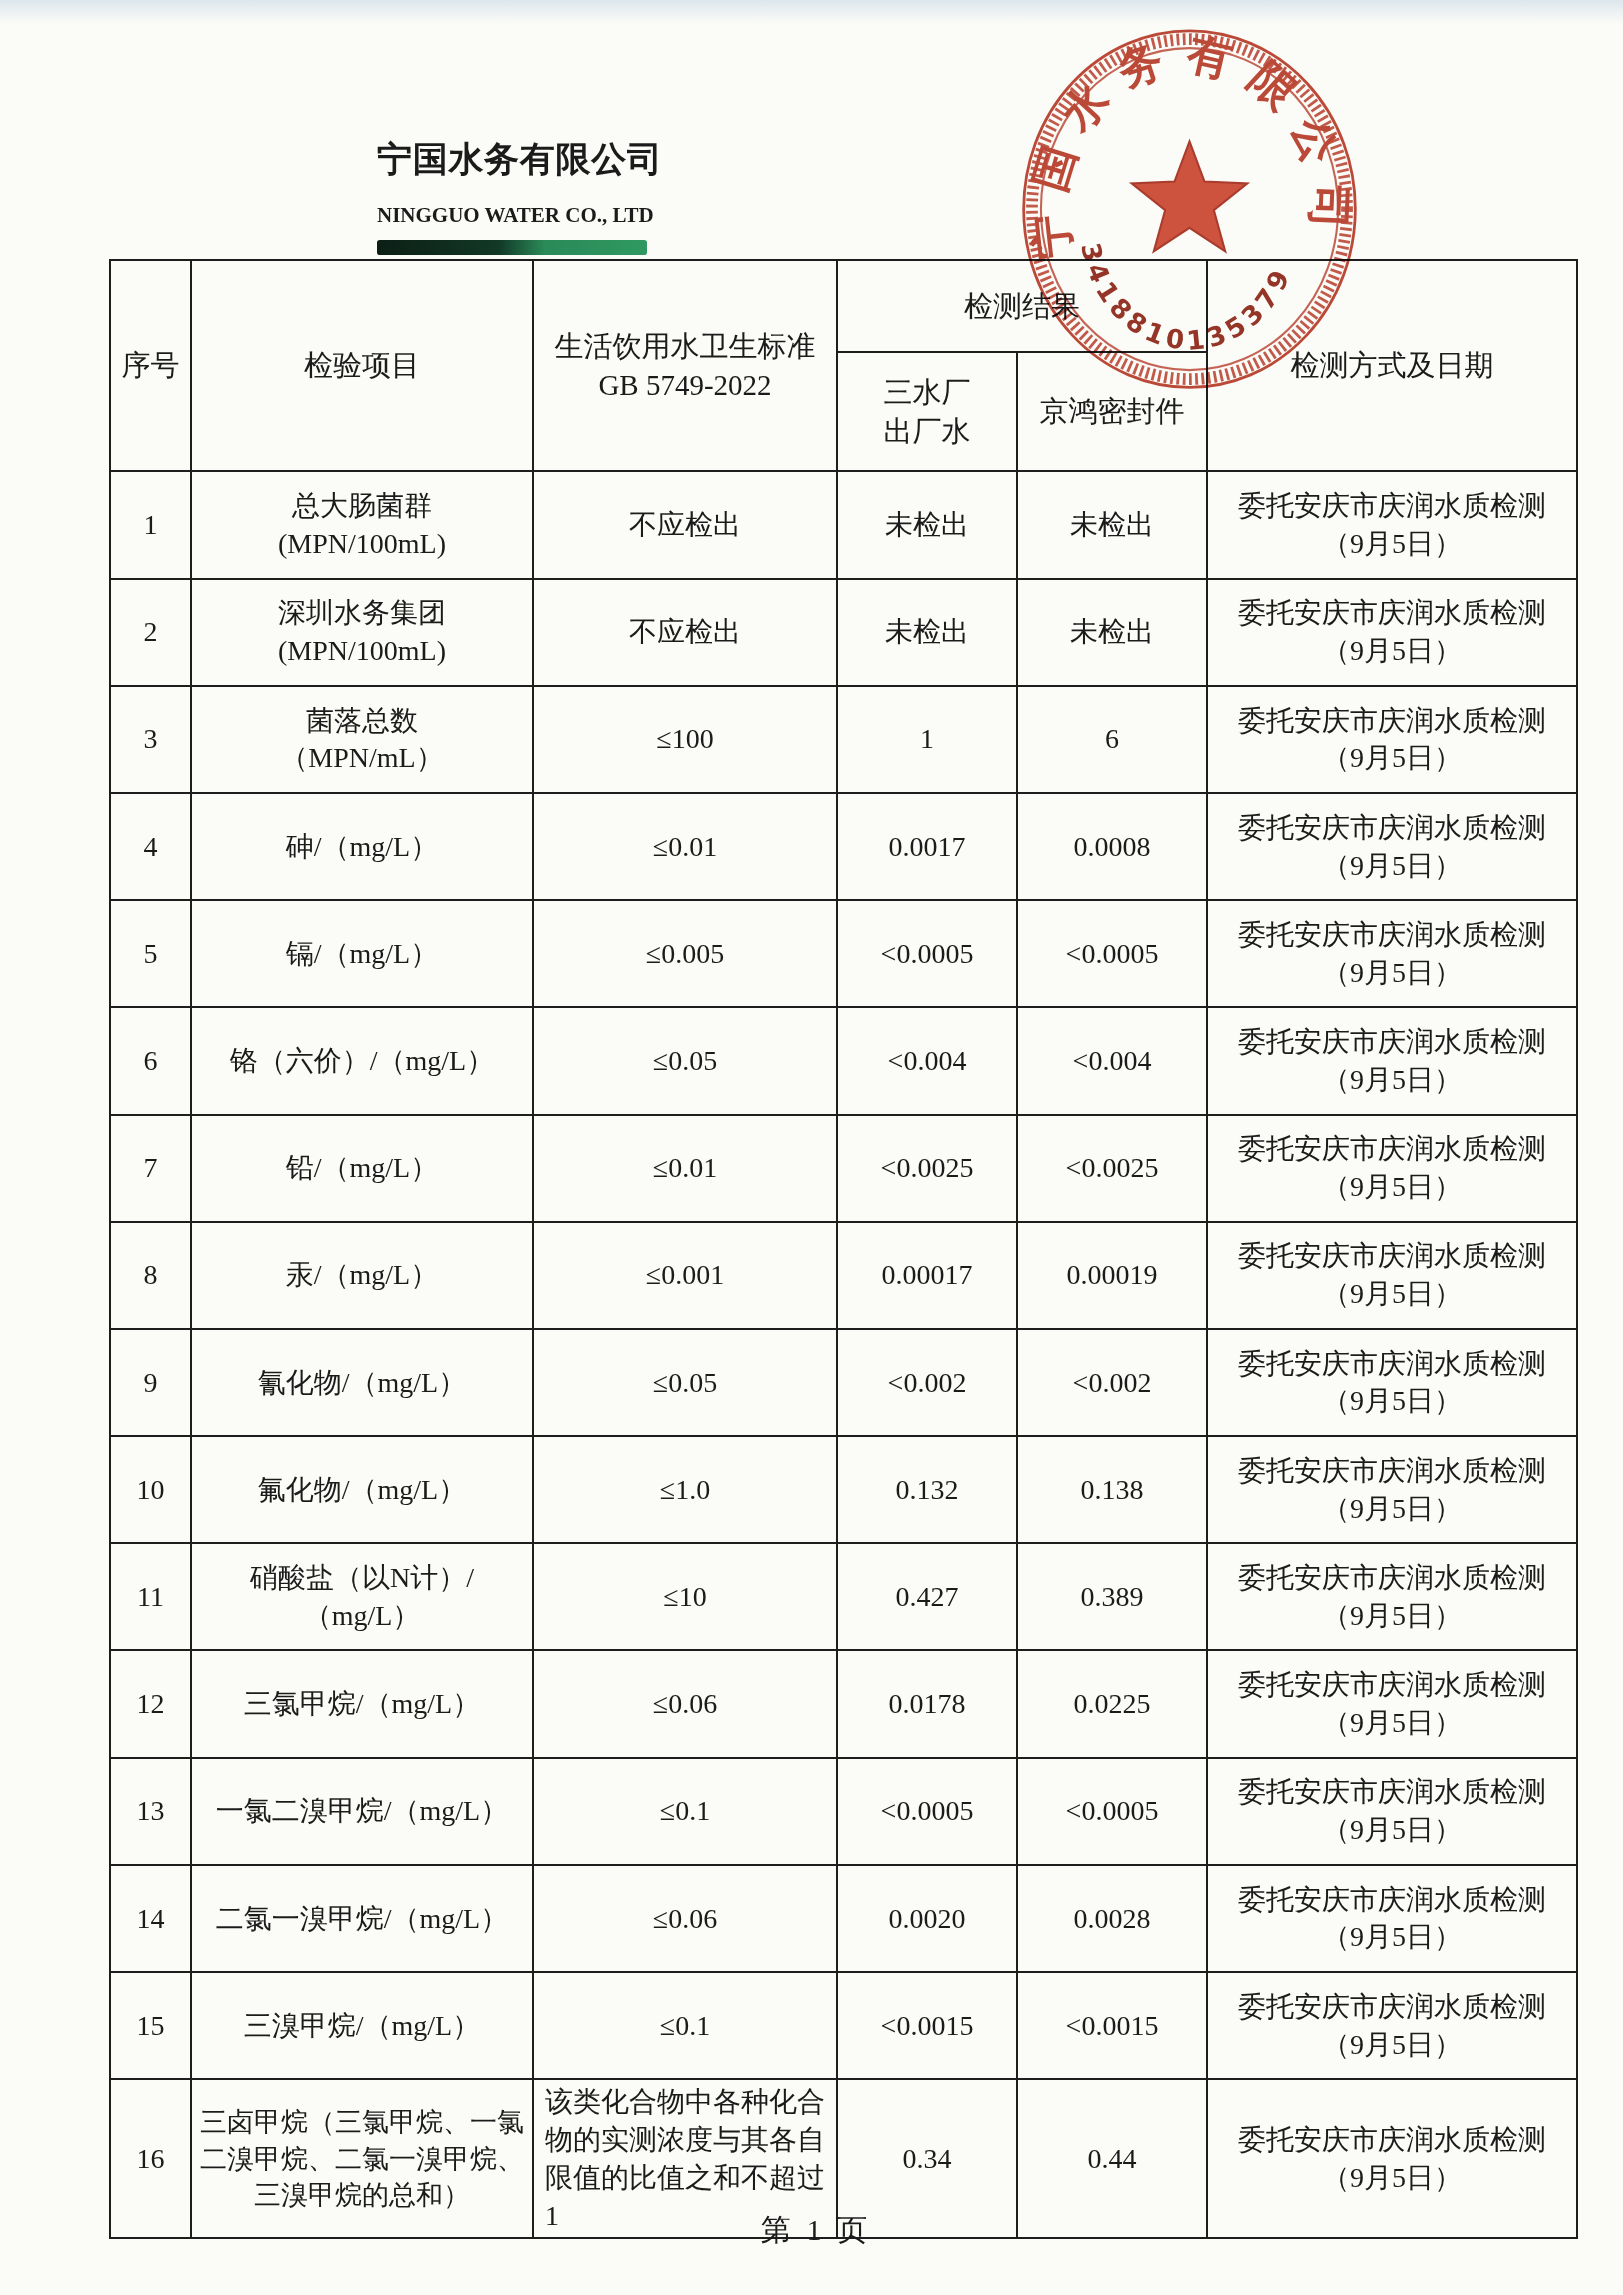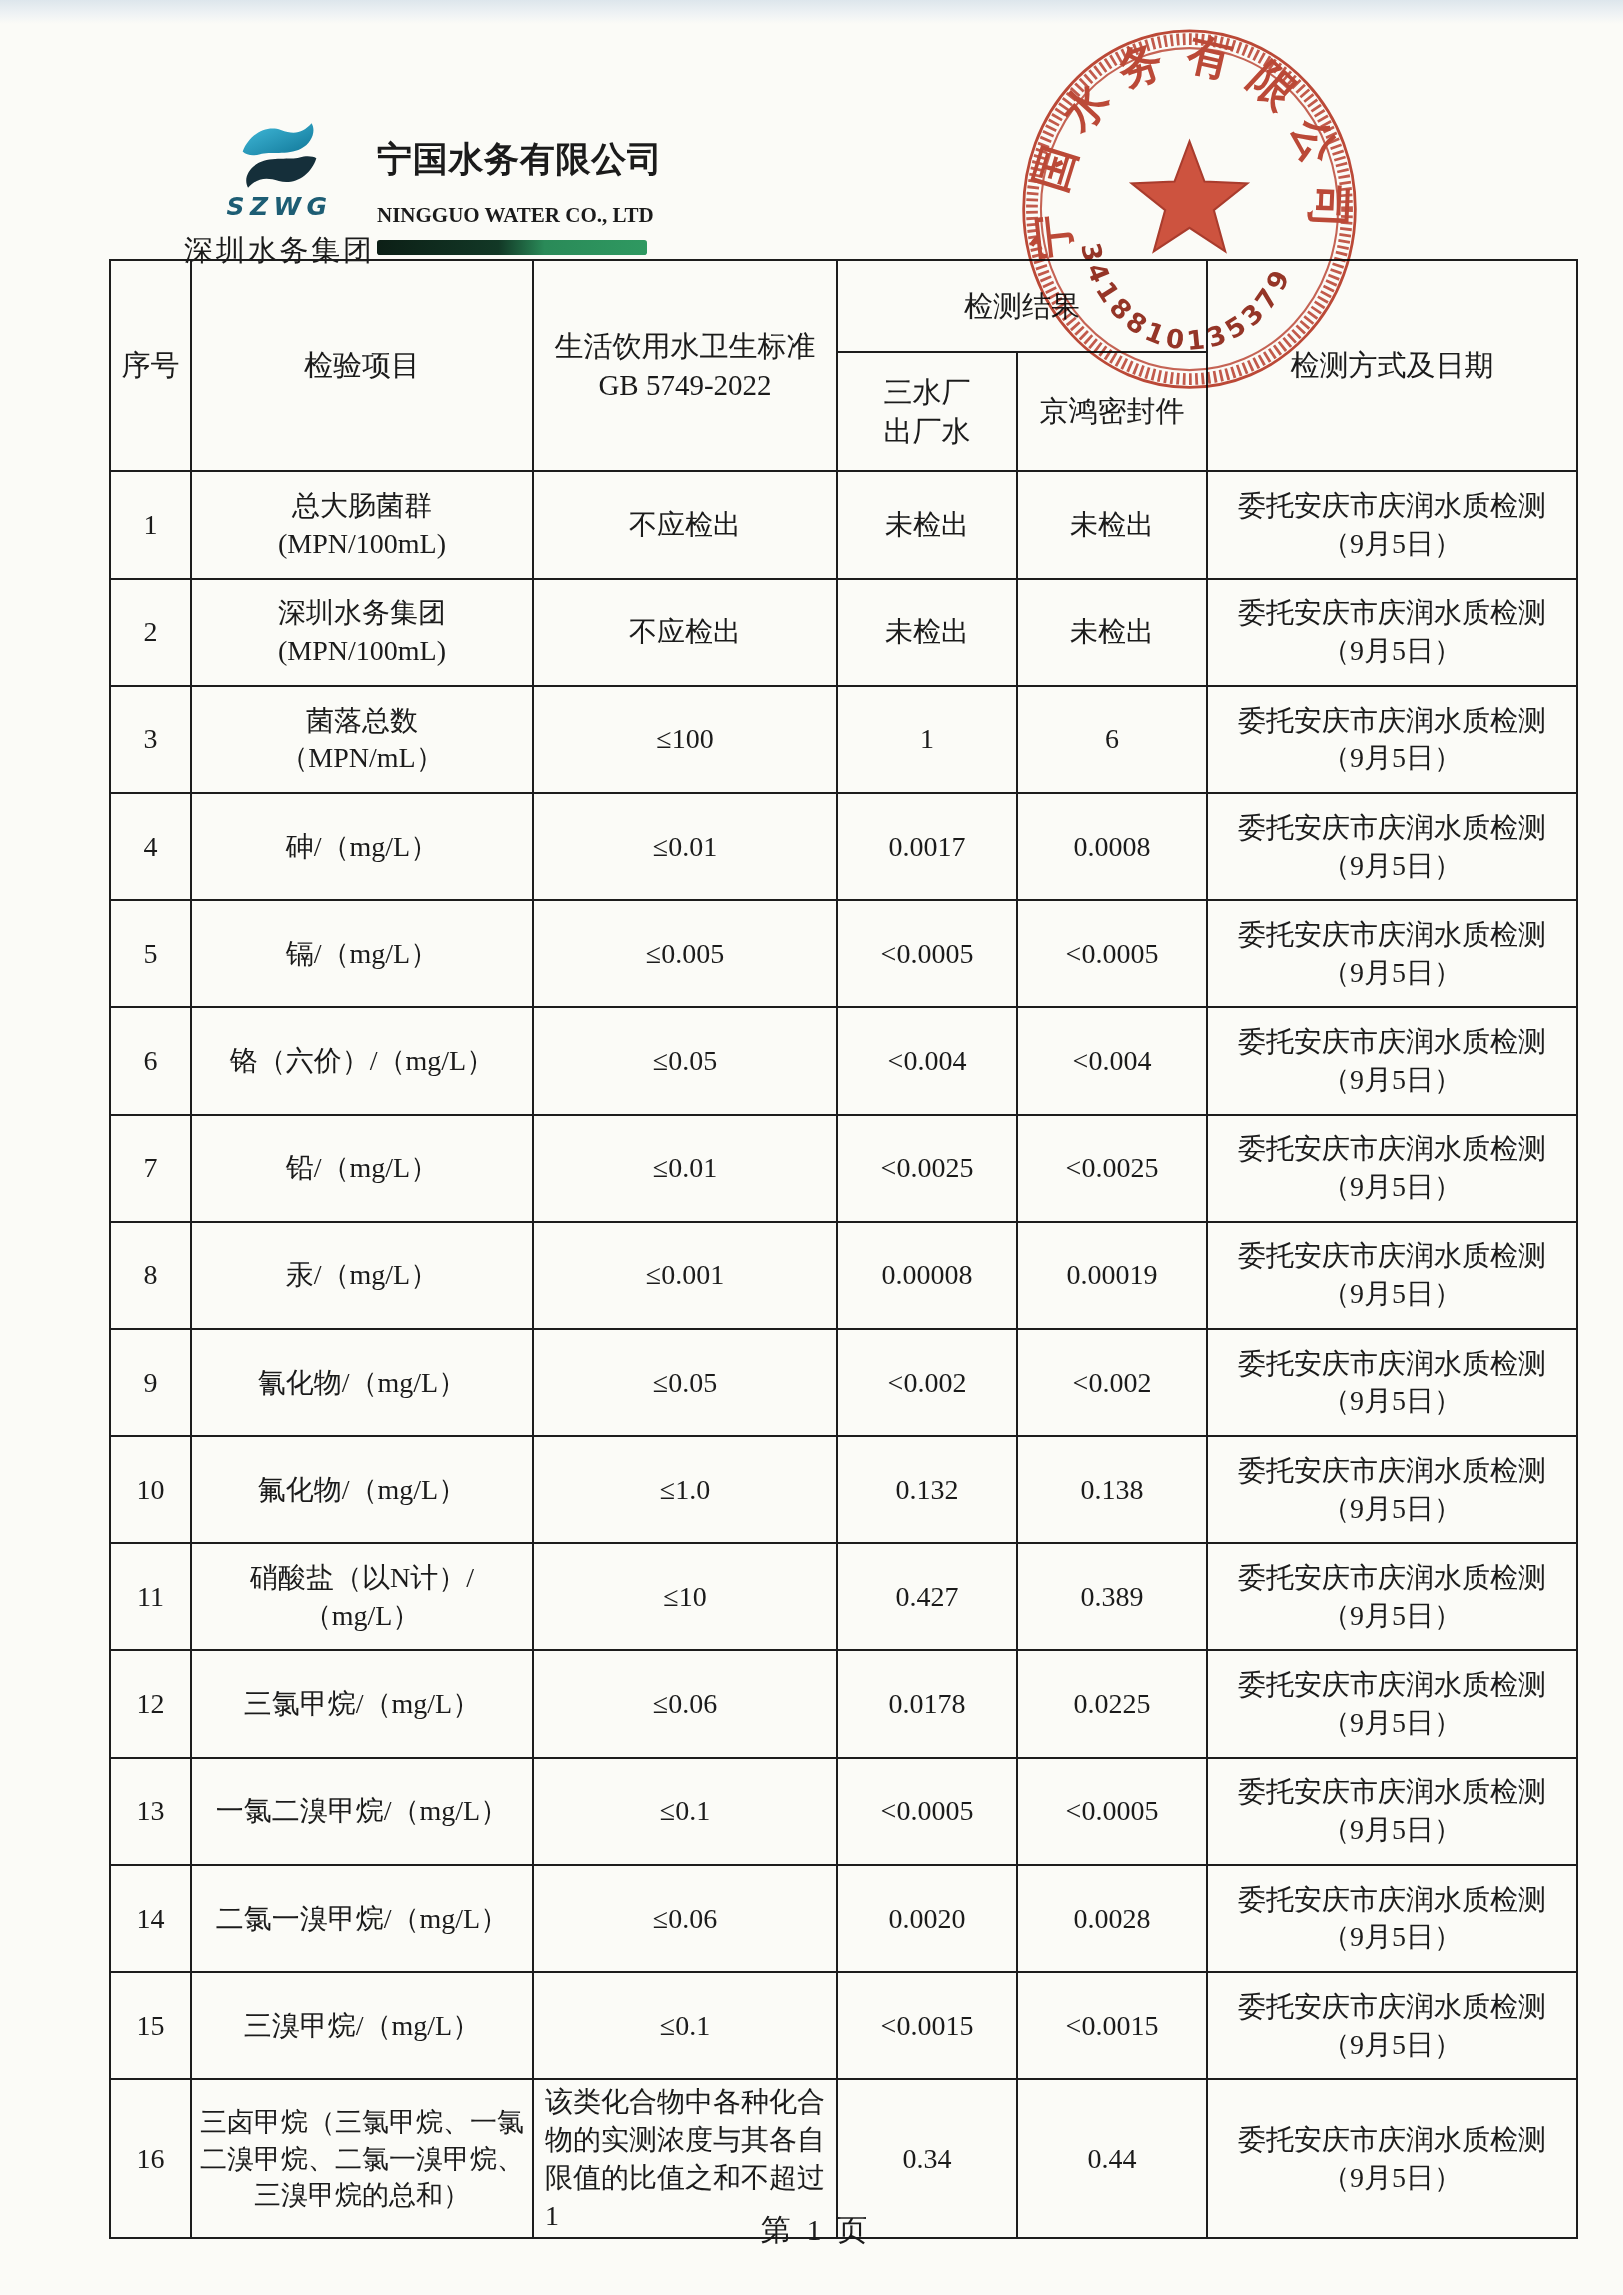--- a/index.html
+++ b/index.html
@@ -78,34 +78,20 @@
     text-align:center;font-size:30px;letter-spacing:4.1px;padding-left:8px;
   }
 </style>
 </head>
 <body>
 
 <div class="page">
 
   <div class="top-strip"></div>
 
-  <div class="logo-block">
-    <svg class="logo-mark" viewBox="0 0 130 115" xmlns="http://www.w3.org/2000/svg">
-      <defs>
-        <linearGradient id="tealGrad" x1="0" y1="0" x2="1" y2="1">
-          <stop offset="0" stop-color="#43bcdc"></stop>
-          <stop offset="1" stop-color="#0f7596"></stop>
-        </linearGradient>
-      </defs>
-      <path d="M10,50 C20,24 46,10 67,18 C88,26 100,22 113,8 C120,20 113,38 97,46 C77,56 50,50 36,54 C26,57 16,56 10,50 Z" fill="url(#tealGrad)"></path>
-      <path d="M120,60 C112,86 86,101 64,94 C43,87 30,91 18,104 C11,92 18,75 34,67 C54,57 81,63 95,59 C105,56 115,57 120,60 Z" fill="#152f3a"></path>
-    </svg>
-    <div class="szwg-text">SZWG</div>
-    <div class="group-name">深圳水务集团</div>
-  </div>
 
   <div class="company-block">
     <div class="company-cn">宁国水务有限公司</div>
     <div class="company-en">NINGGUO WATER CO., LTD</div>
     <div class="brand-bar"></div>
   </div>
 
 
   <svg class="stamp" viewBox="0 0 504 534" xmlns="http://www.w3.org/2000/svg">
     <defs>
@@ -212,21 +198,21 @@
         <td class="cell-standard">≤0.01</td>
         <td class="cell-result">&lt;0.0025</td>
         <td class="cell-result">&lt;0.0025</td>
         <td class="cell-method">委托安庆市庆润水质检测
 （9月5日）</td>
       </tr>
       <tr class="body-row">
         <td class="cell-no">8</td>
         <td class="cell-item">汞/（mg/L）</td>
         <td class="cell-standard">≤0.001</td>
-        <td class="cell-result">0.00008</td>
+        <td class="cell-result">0.00017</td>
         <td class="cell-result">0.00019</td>
         <td class="cell-method">委托安庆市庆润水质检测
 （9月5日）</td>
       </tr>
       <tr class="body-row">
         <td class="cell-no">9</td>
         <td class="cell-item">氰化物/（mg/L）</td>
         <td class="cell-standard">≤0.05</td>
         <td class="cell-result">&lt;0.002</td>
         <td class="cell-result">&lt;0.002</td>

